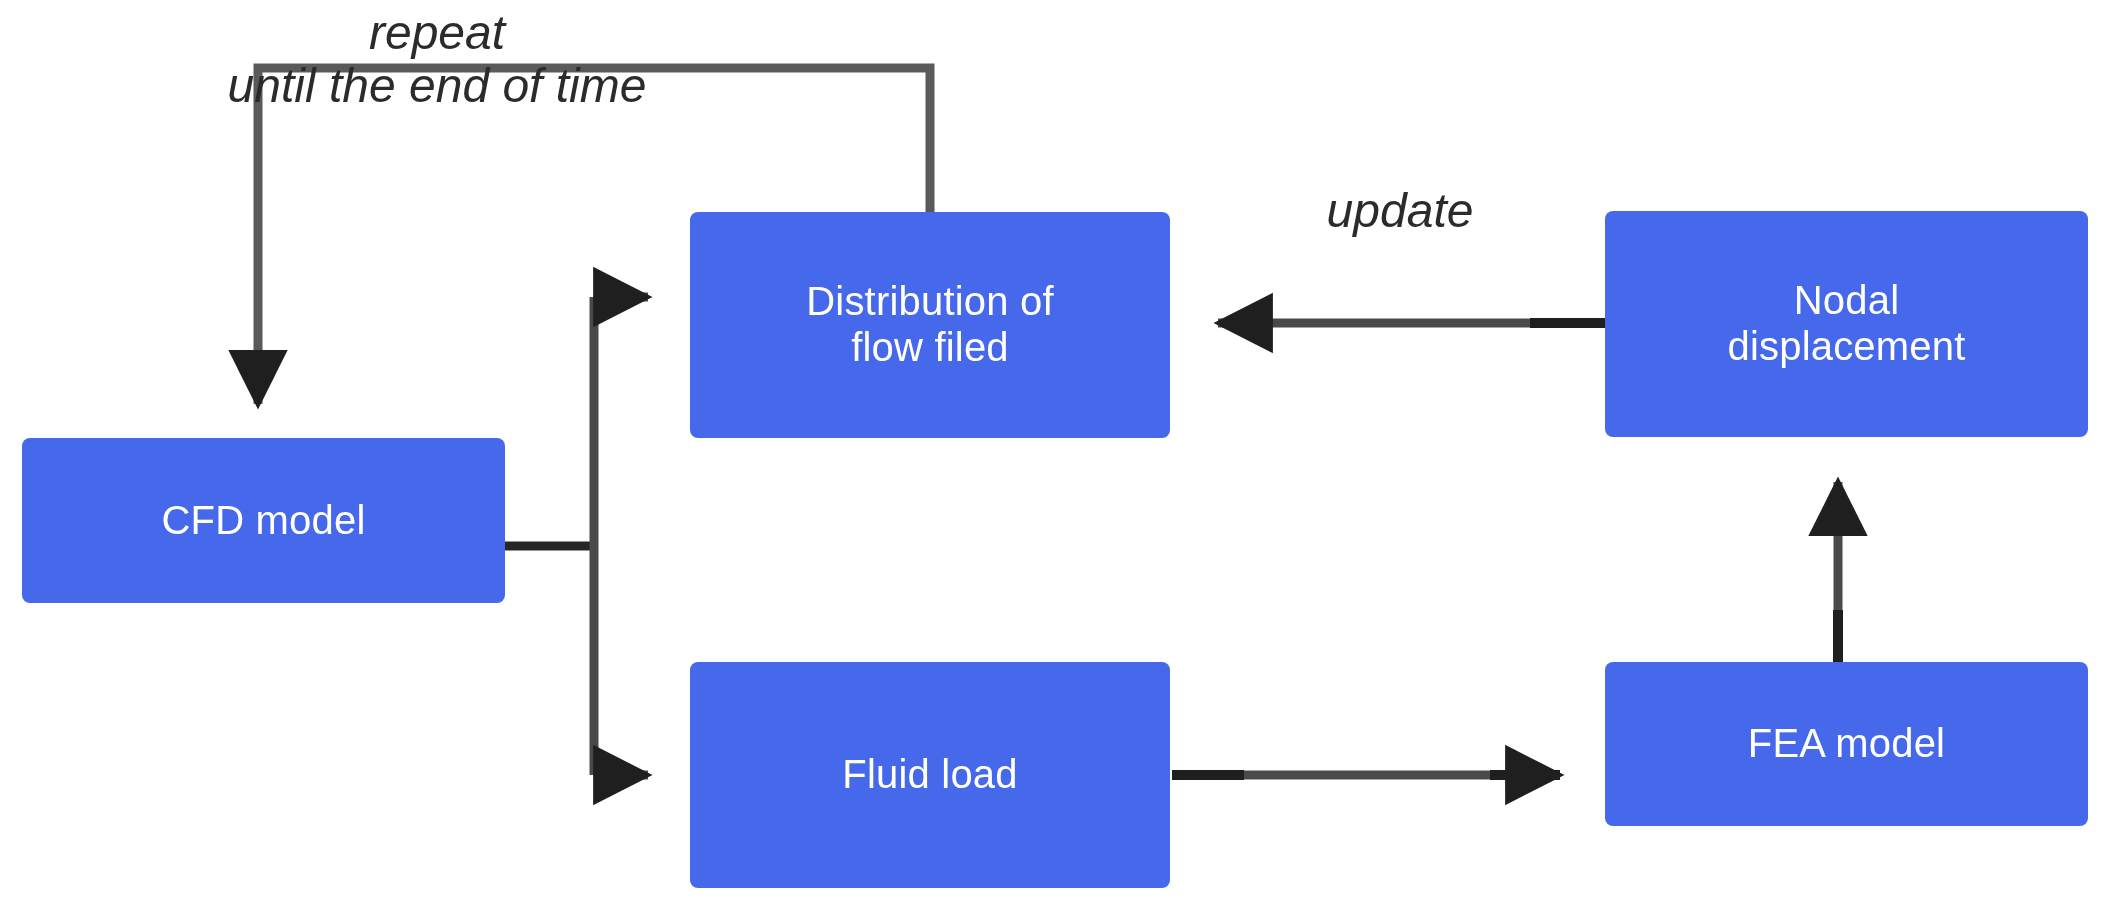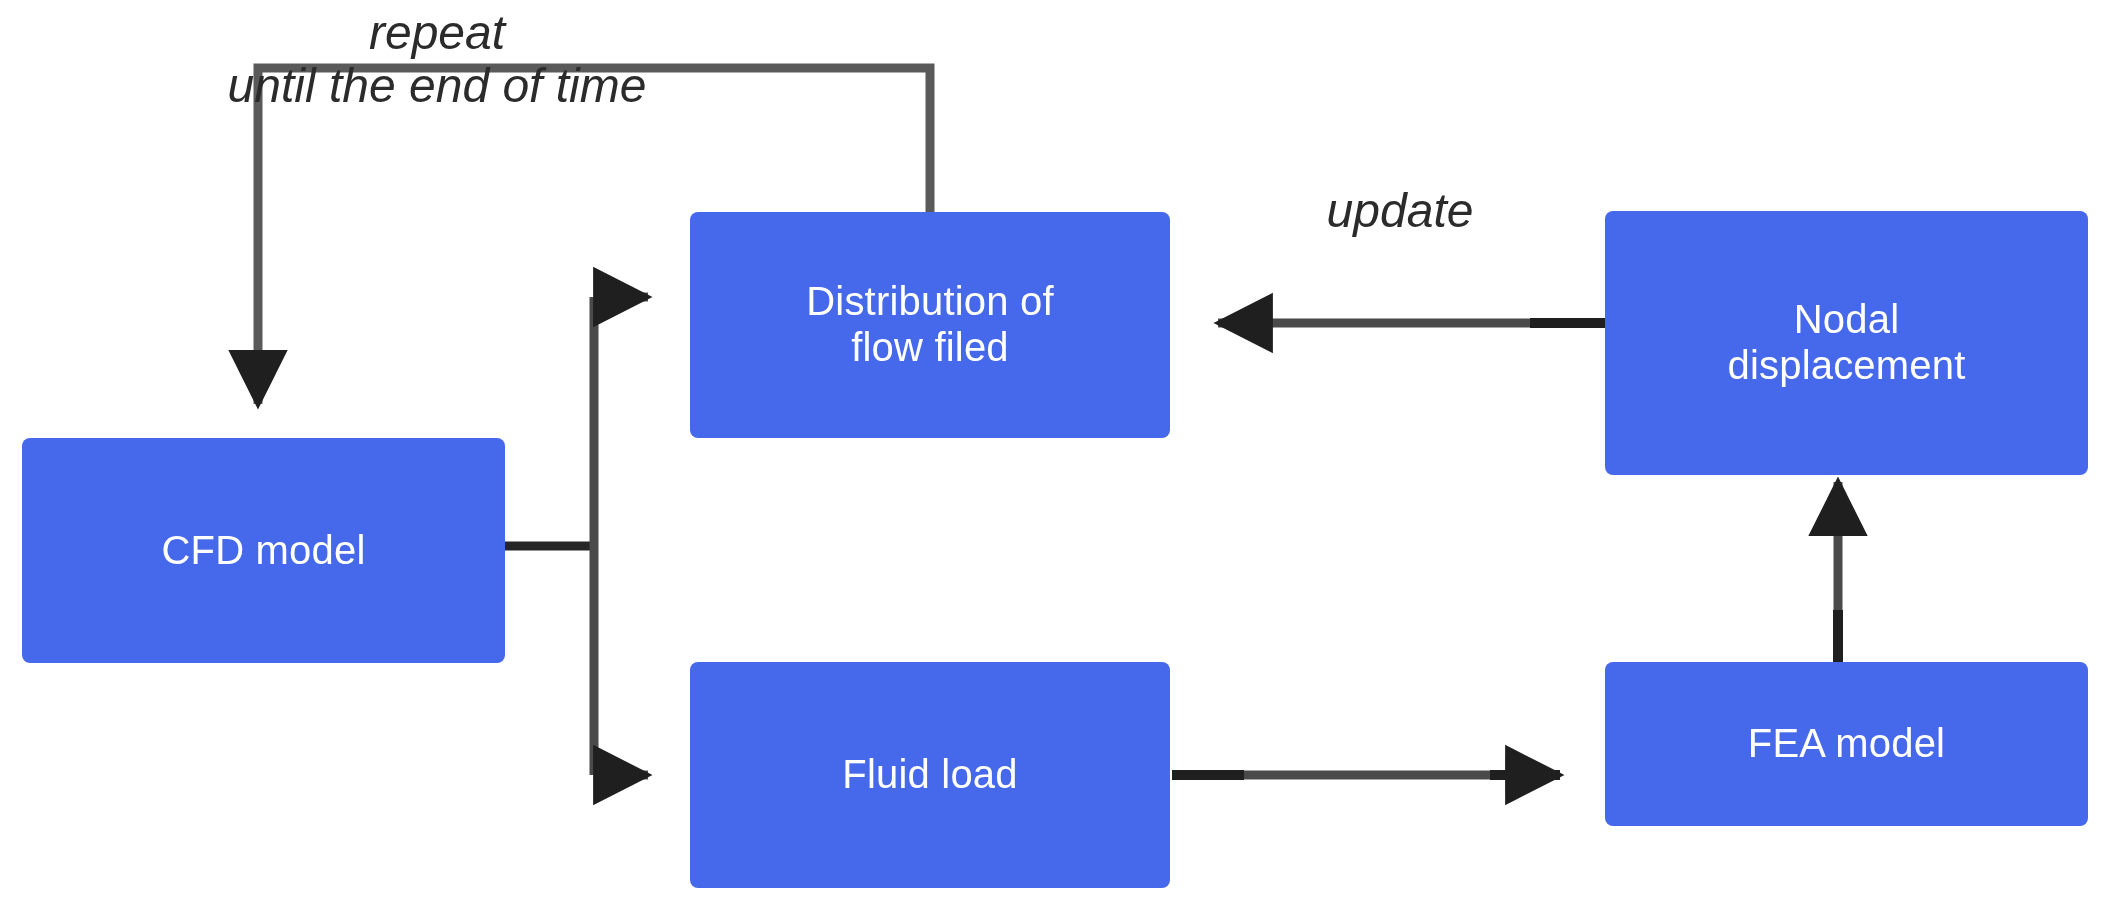--- a/index.html
+++ b/index.html
@@ -109,30 +109,30 @@
       <path d="M1838,662 L1838,482" fill="none" stroke="#4a4a4a" stroke-width="9" stroke-linecap="butt" marker-end="url(#arrow-up)"></path>
       <path d="M1838,662 L1838,610" fill="none" stroke="#1f1f1f" stroke-width="10" stroke-linecap="butt"></path>
     </g>
 
     <g>
       <path d="M1605,323 L1218,323" fill="none" stroke="#4a4a4a" stroke-width="9" stroke-linecap="butt" marker-end="url(#arrow-left)"></path>
       <path d="M1605,323 L1530,323" fill="none" stroke="#1f1f1f" stroke-width="10" stroke-linecap="butt"></path>
     </g>
   </svg>
 
-  <div class="node-box" style="left:22px; top:438px; width:483px; height:225px;">
+  <div class="node-box" style="left:22px; top:438px; width:483px; height:165px;">
     <span>CFD model</span>
   </div>
 
   <div class="node-box" style="left:690px; top:212px; width:480px; height:226px;">
     <span>Distribution of
 flow filed</span>
   </div>
 
-  <div class="node-box" style="left:1605px; top:211px; width:483px; height:264px;">
+  <div class="node-box" style="left:1605px; top:211px; width:483px; height:226px;">
     <span>Nodal
 displacement</span>
   </div>
 
   <div class="node-box" style="left:690px; top:662px; width:480px; height:226px;">
     <span>Fluid load</span>
   </div>
 
   <div class="node-box" style="left:1605px; top:662px; width:483px; height:164px;">
     <span>FEA model</span>

